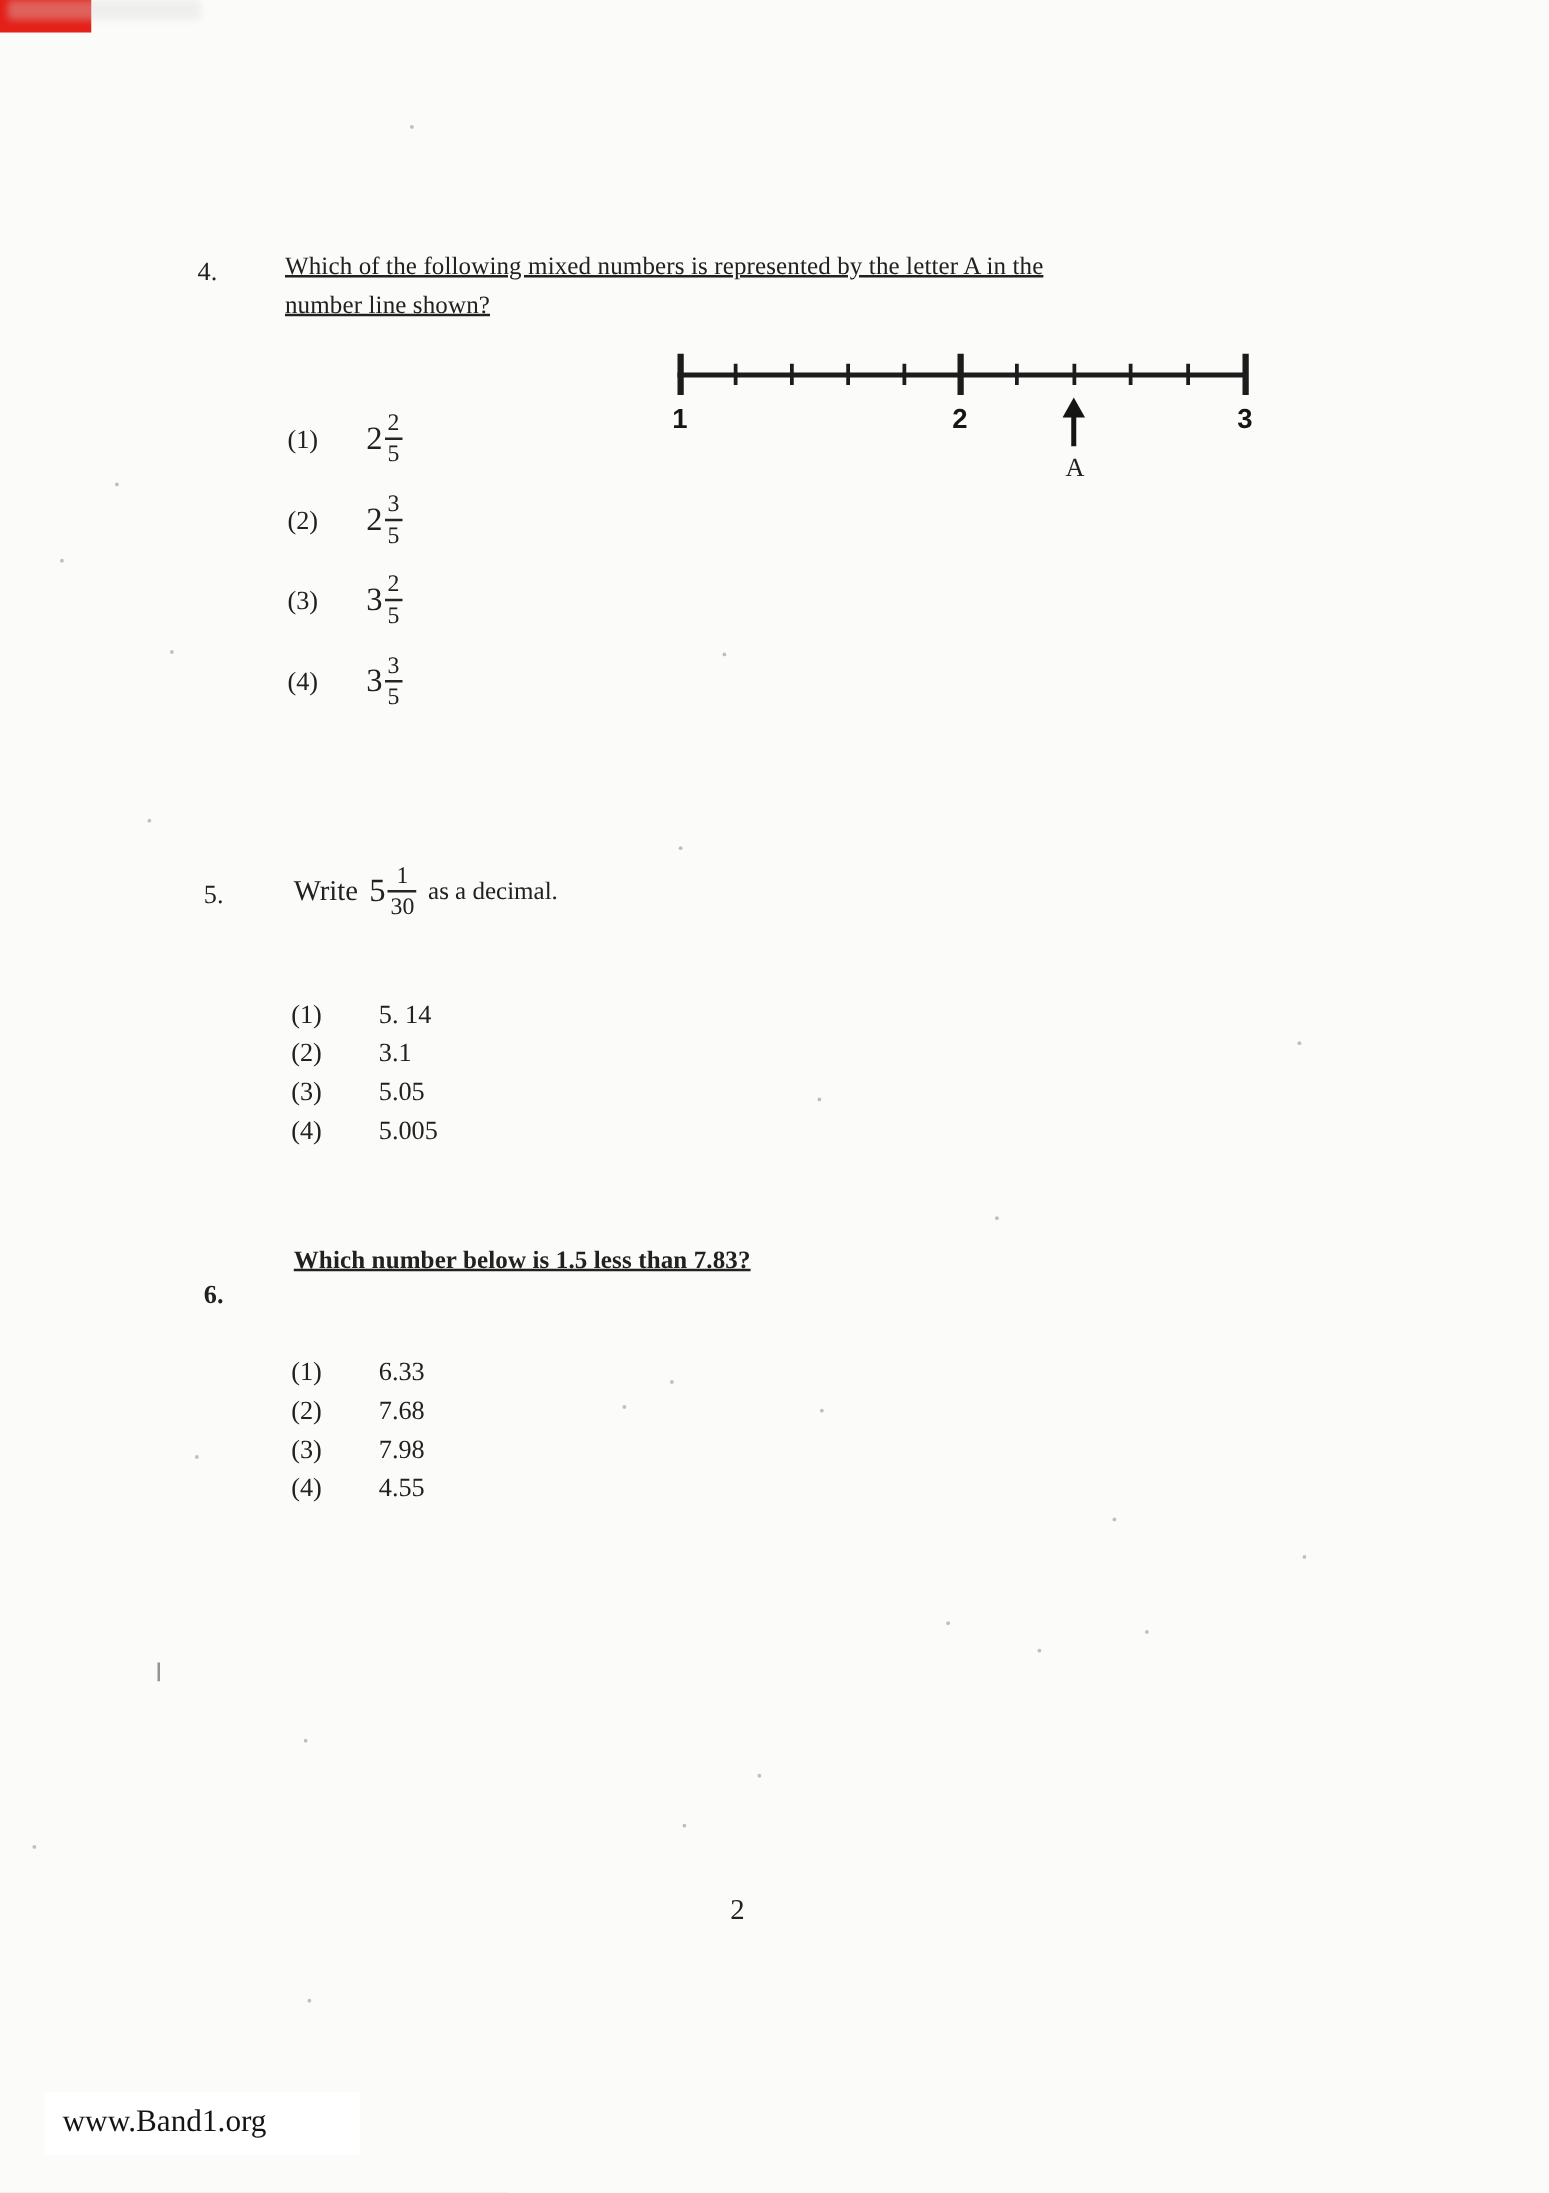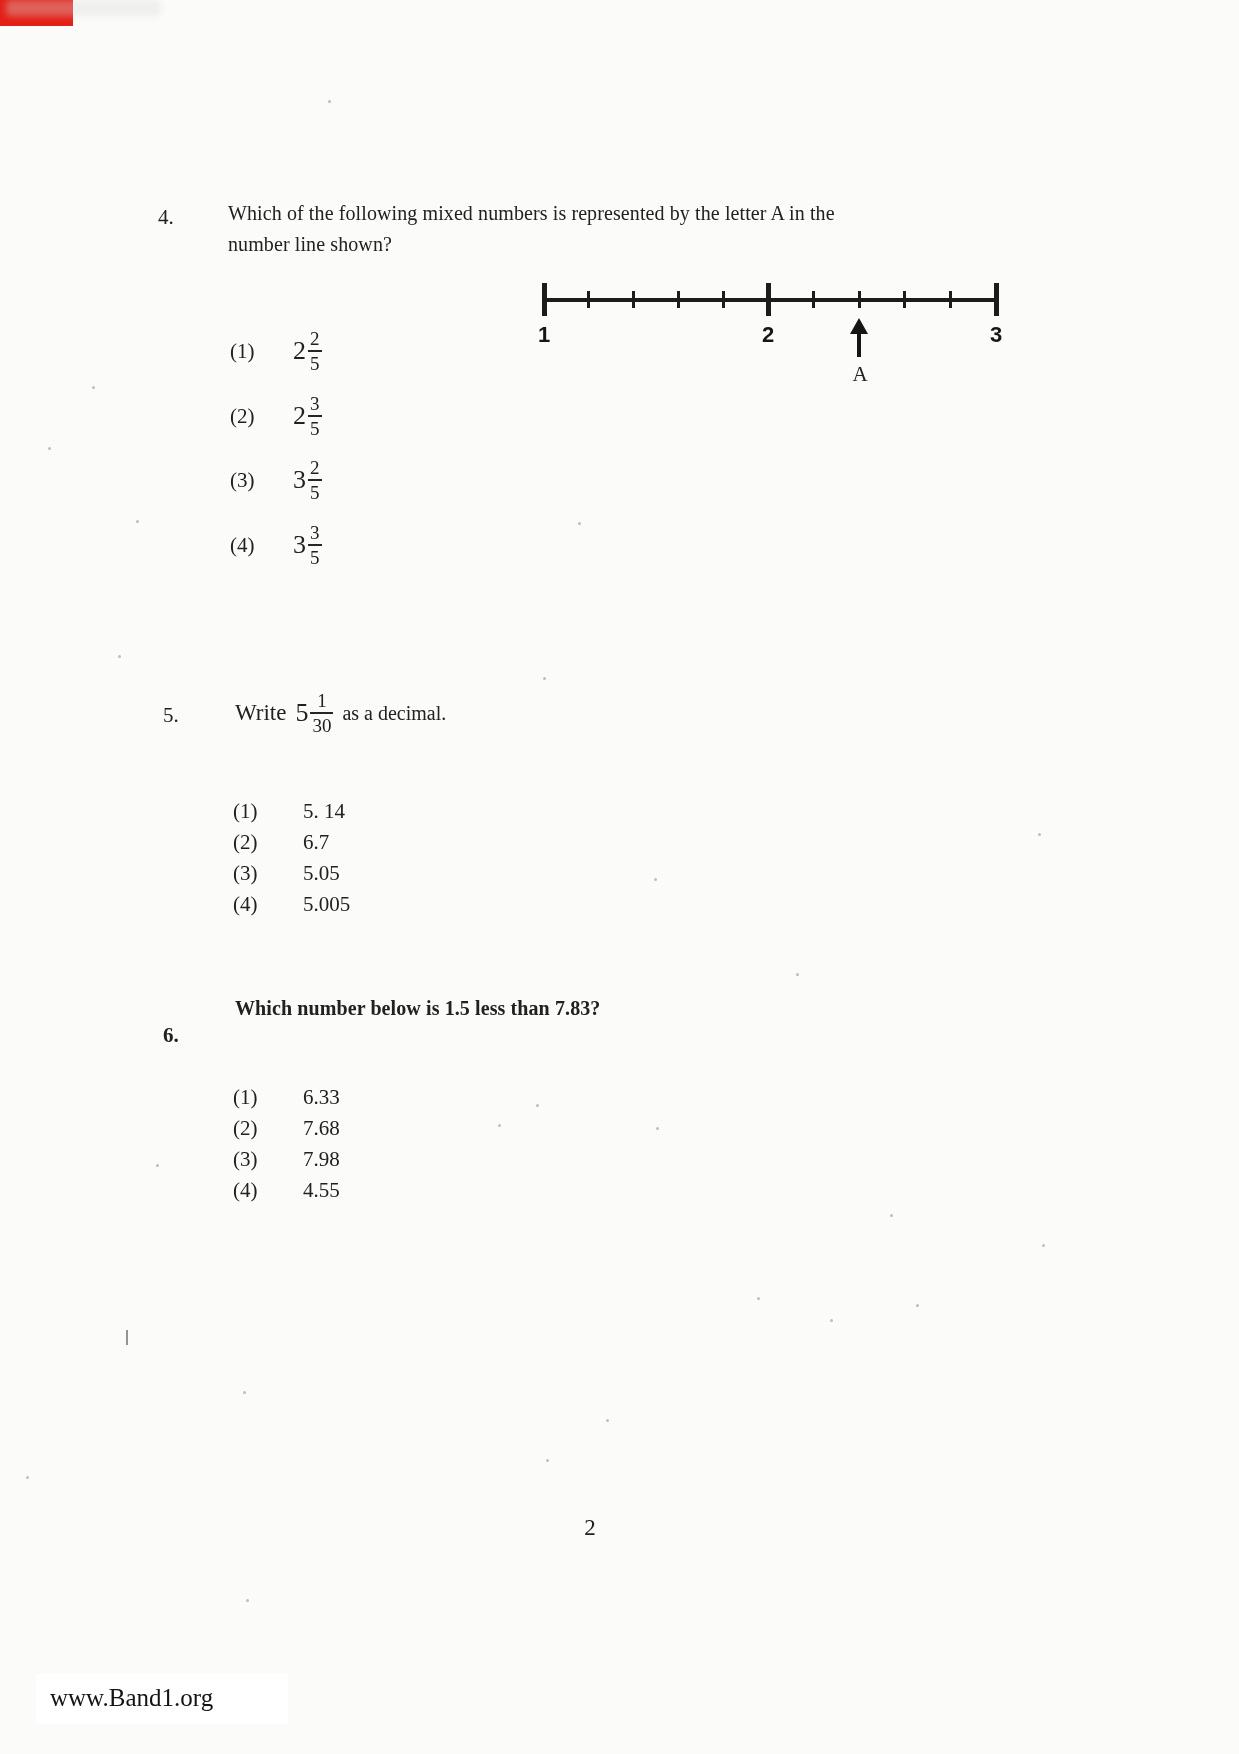--- a/index.html
+++ b/index.html
@@ -3,21 +3,21 @@
 <meta charset="utf-8">
 <style>
   html,body{margin:0;padding:0;background:#e9e9e9;}
   .page{
     position:relative;width:1239px;height:1754px;margin:0 auto;
     background:#fbfbf9;overflow:hidden;
     font-family:"Liberation Serif", serif;color:#212121;
   }
   .abs{position:absolute;}
   .qnum{position:absolute;font-size:21px;}
-  .qtext{position:absolute;font-size:20px;letter-spacing:.1px;white-space:nowrap;}
+  .qtext{position:absolute;font-size:20px;letter-spacing:.1px;white-space:nowrap;text-decoration:underline;}
   .bold{font-weight:700;}
   
   .q4-row{position:absolute;left:230px;height:56px;display:flex;align-items:center;}
   .opt-label{font-size:21px;width:63px;display:inline-block;}
   .mixed{display:inline-flex;align-items:center;}
   .whole{font-size:26px;}
   .frac{display:inline-flex;flex-direction:column;align-items:center;line-height:1;margin-left:2px;}
   .frac .num,.frac .den{font-size:19px;padding:0 2px;}
   .frac .bar{align-self:stretch;border-top:2px solid #262626;margin:2px 0;height:0;}
   
@@ -140,21 +140,21 @@
       </span>
     <span style="font-size:20px">as a decimal.</span>
   </div>
 
   <div class="opt-row" style="top:797px">
     <span class="opt-label">(1)</span>
     <span>5. 14</span>
   </div>
   <div class="opt-row" style="top:828px">
     <span class="opt-label">(2)</span>
-    <span>6.7</span>
+    <span>3.1</span>
   </div>
   <div class="opt-row" style="top:859px">
     <span class="opt-label">(3)</span>
     <span>5.05</span>
   </div>
   <div class="opt-row" style="top:890px">
     <span class="opt-label">(4)</span>
     <span>5.005</span>
   </div>
 

